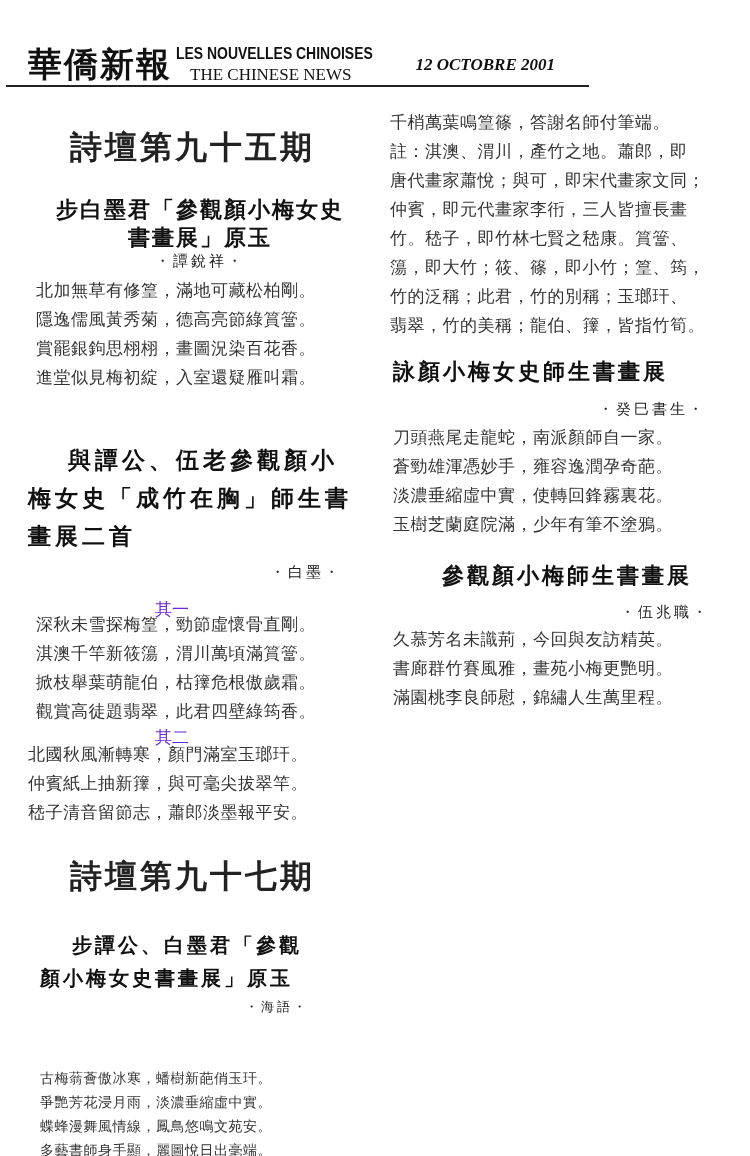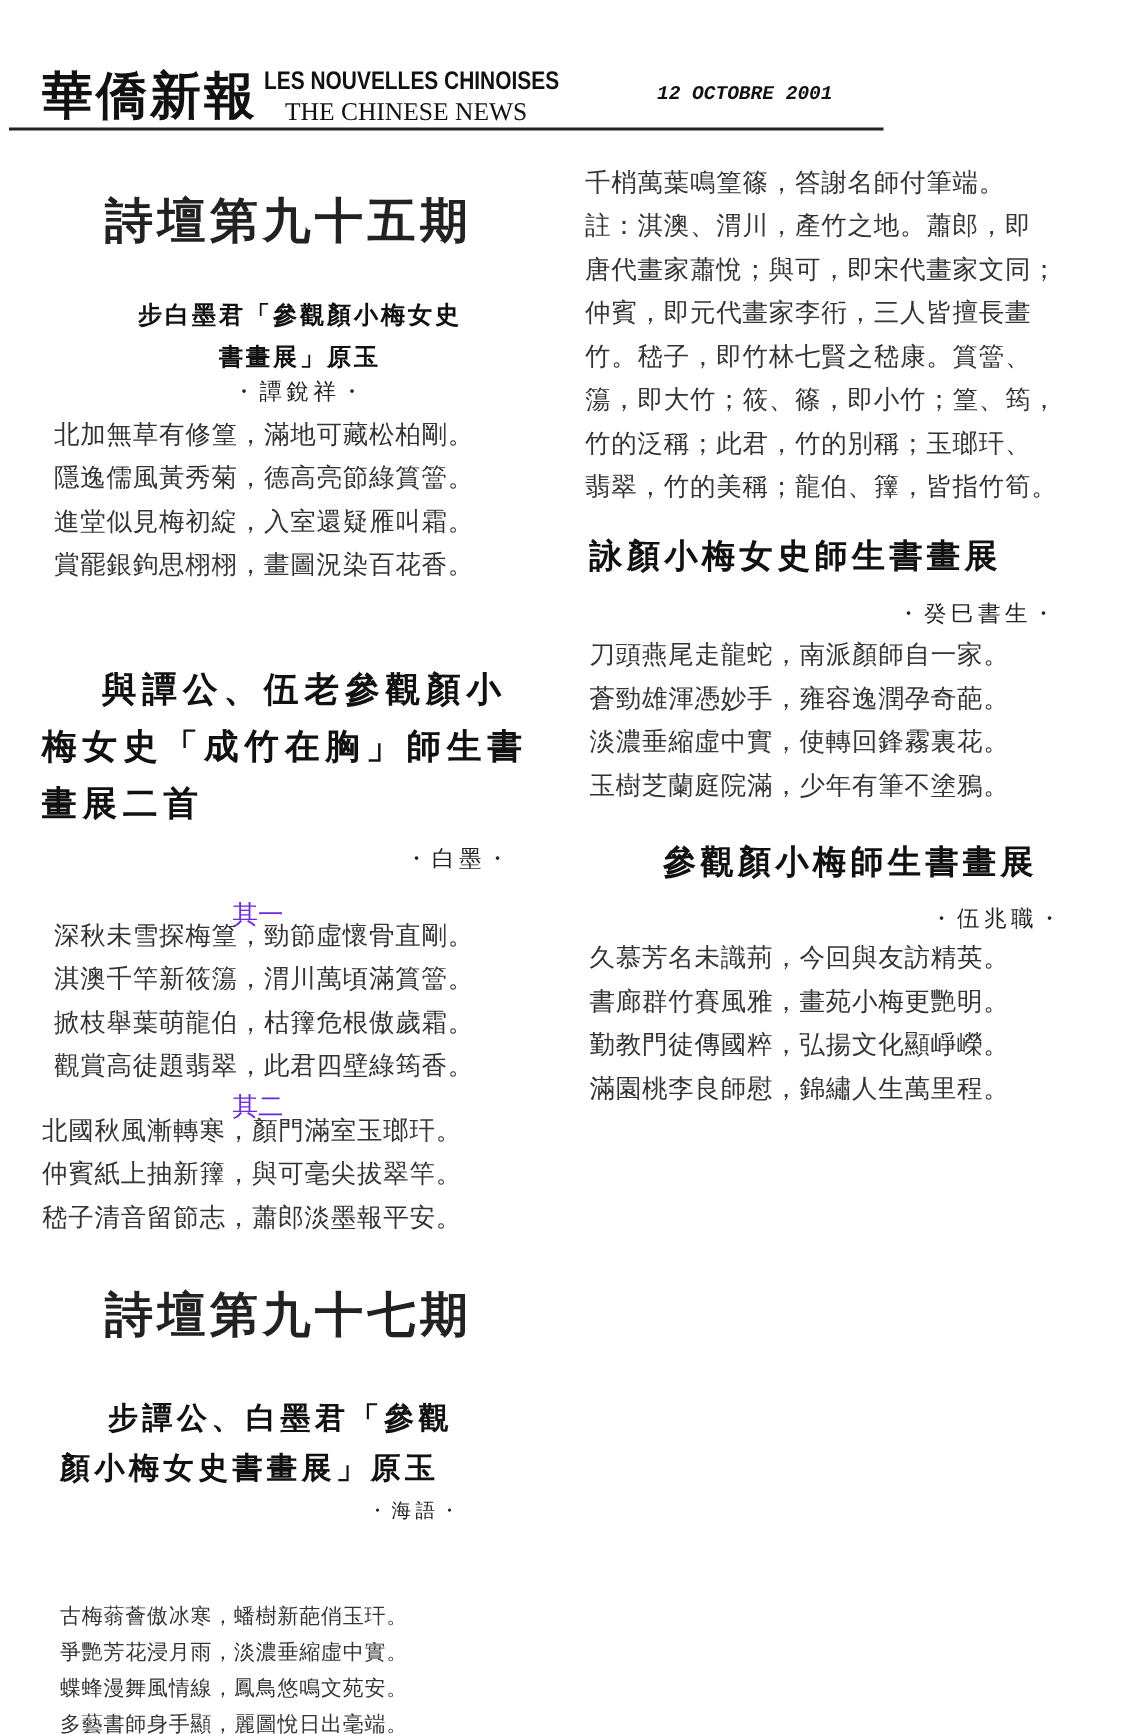--- a/index.html
+++ b/index.html
@@ -1,24 +1,24 @@
 <!DOCTYPE html>
 <html><head>
 <meta charset="utf-8">
 <style>
   html, body { margin: 0; padding: 0; background: #ffffff; }
   body { width: 750px; height: 1156px; position: relative; overflow: hidden; color: #1a1a1a; font-family: "DejaVu Sans", sans-serif; }
   .masthead { position: absolute; left: 0; top: 0; width: 595px; height: 90px; }
   .mast-logo { position: absolute; left: 28px; top: 42px; font-family: "DejaVu Serif", serif; font-weight: bold; font-size: 34px; letter-spacing: 2px; color: #111; line-height: 44px; }
   .mast-fr { position: absolute; left: 176px; top: 44px; font-family: "Liberation Sans", sans-serif; font-weight: bold; font-size: 17px; transform: scaleX(0.82); transform-origin: left; letter-spacing: 0px; color: #111; }
   .mast-en { position: absolute; left: 190px; top: 65px; font-family: "Liberation Serif", serif; font-size: 17px; color: #111; }
-  .mast-date { position: absolute; right: 40px; top: 55px; font-family: Liberation Mono, monospace; font-style: italic; font-weight: bold; font-size: 13px; color: #111; }
+  .mast-date { position: absolute; right: 40px; top: 55px; font-family: Liberation Serif, serif; font-style: italic; font-weight: bold; font-size: 17px; color: #111; }
   .mast-rule { position: absolute; left: 6px; right: 6px; top: 85px; height: 2px; background: #222; }
   .big-title { font-size: 32px; font-weight: bold; letter-spacing: 3px; color: #222; white-space: nowrap; }
-  .sub-title { font-size: 16px; font-weight: bold; letter-spacing: 2px; color: #111; line-height: 32px; }
+  .sub-title { font-size: 22px; font-weight: bold; letter-spacing: 2px; color: #111; line-height: 32px; }
   .author { font-size: 15px; color: #222; letter-spacing: 3px; }
   .verse { font-family: "DejaVu Serif", serif; font-size: 17px; color: #333; line-height: 29px; white-space: nowrap; letter-spacing: 0.5px; }
   .part { font-family: "DejaVu Serif", serif; font-size: 17px; color: #6d28d9; margin-top: 10px; }
   .abs { position: absolute; }
 </style>
 </head>
 <body>
 
 <div class="masthead">
   <div class="mast-logo">華僑新報</div>
@@ -29,22 +29,22 @@
 </div>
 
 <div class="abs big-title" style="left:70px; top:126px;">詩壇第九十五期</div>
 
 <div class="abs sub-title" style="left:30px; top:194px; width:340px; text-align:center;">步白墨君「參觀顏小梅女史</div>
 <div class="abs sub-title" style="left:30px; top:222px; width:340px; text-align:center;">書畫展」原玉</div>
 <div class="abs author" style="left:30px; top:252px; width:340px; text-align:center;">・譚銳祥・</div>
 <div class="abs" style="left:36px; top:276px;">
   <div class="verse">北加無草有修篁，滿地可藏松柏剛。</div>
   <div class="verse">隱逸儒風黃秀菊，德高亮節綠篔簹。</div>
+  <div class="verse">賞罷銀鉤思栩栩，畫圖況染百花香。</div>
   <div class="verse">進堂似見梅初綻，入室還疑雁叫霜。</div>
-  <div class="verse">賞罷銀鉤思栩栩，畫圖況染百花香。</div>
 </div>
 
 <div class="abs sub-title" style="left:68px; top:444px; font-size:23px; letter-spacing:4px;">與譚公、伍老參觀顏小</div>
 <div class="abs sub-title" style="left:28px; top:482px; font-size:23px; letter-spacing:4px;">梅女史「成竹在胸」師生書</div>
 <div class="abs sub-title" style="left:28px; top:520px; font-size:23px; letter-spacing:4px;">畫展二首</div>
 <div class="abs author" style="left:270px; top:563px;">・白墨・</div>
 <div class="abs part" style="left:155px; top:588px;">其一</div>
 <div class="abs" style="left:36px; top:610px;">
   <div class="verse">深秋未雪探梅篁，勁節虛懷骨直剛。</div>
   <div class="verse">淇澳千竿新筱簜，渭川萬頃滿篔簹。</div>
@@ -89,15 +89,14 @@
   <div class="verse">蒼勁雄渾憑妙手，雍容逸潤孕奇葩。</div>
   <div class="verse">淡濃垂縮虛中實，使轉回鋒霧裏花。</div>
   <div class="verse">玉樹芝蘭庭院滿，少年有筆不塗鴉。</div>
 </div>
 
 <div class="abs sub-title" style="left:442px; top:560px; font-size:22px; letter-spacing:3px;">參觀顏小梅師生書畫展</div>
 <div class="abs author" style="left:620px; top:603px;">・伍兆職・</div>
 <div class="abs" style="left:393px; top:625px;">
   <div class="verse">久慕芳名未識荊，今回與友訪精英。</div>
   <div class="verse">書廊群竹賽風雅，畫苑小梅更艷明。</div>
-  <div class="verse">勤教門徒傳國粹，弘揚文化顯崢嶸。</div>
   <div class="verse">滿園桃李良師慰，錦繡人生萬里程。</div>
 </div>
 
 </body></html>

